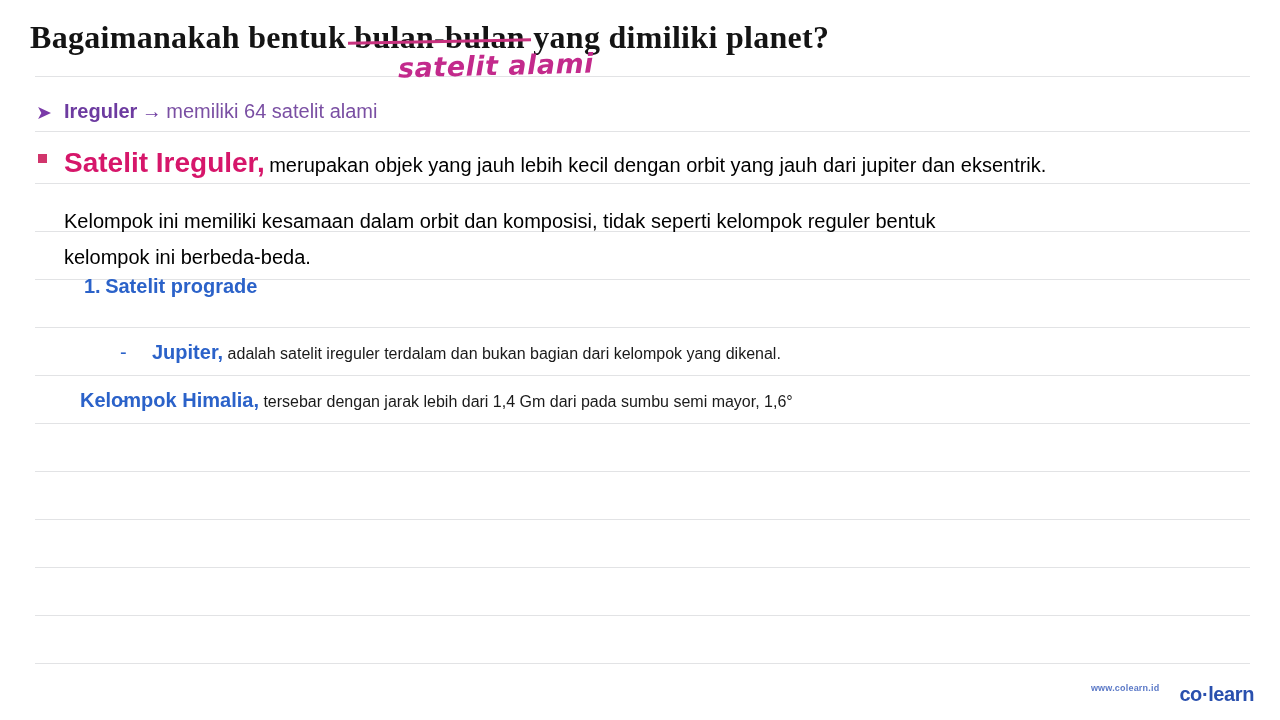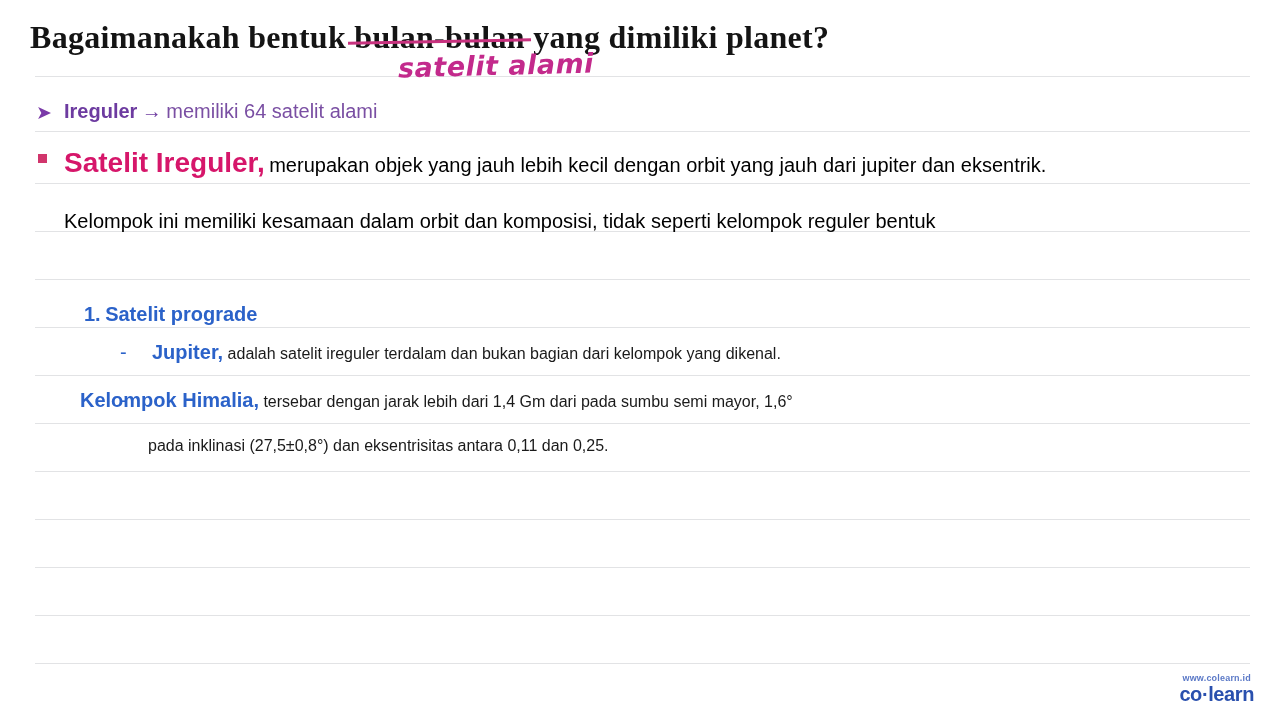--- a/index.html
+++ b/index.html
@@ -124,23 +124,21 @@
   .t-black       { color: #1a1a1a; font-size: 16px; }
 
   .arrow-glyph { font-size: 20px; }
 
   
   .footer {
     position: absolute;
     right: 26px;
     bottom: 14px;
     display: flex;
-    align-items: center;
-    gap: 0;
-    flex-direction: column;
+    gap: 20px;
   }
   .footer-url {
     font-size: 9px;
     font-weight: 700;
     color: #5b79c7;
     letter-spacing: 0.2px;
   }
   .footer-logo {
     font-size: 20px;
     font-weight: 700;
@@ -189,41 +187,41 @@
   </div>
 
   <div class="row" style="left:0; top:149px;">
     <span class="bullet-square" style="top:5px;"></span>
     <span style="display:inline-block; padding-left:64px;">
       <span class="t-pink-b">Satelit Ireguler,</span>
       <span class="t-pink">merupakan objek yang jauh lebih kecil dengan orbit yang jauh dari jupiter dan eksentrik.</span>
     </span>
   </div>
   <div class="row t-pink" style="left:64px; top:211px;">Kelompok ini memiliki kesamaan dalam orbit dan komposisi, tidak seperti kelompok reguler bentuk</div>
-
-  <div class="row" style="left:84px; top:304px;">
+  <div class="row t-pink" style="left:64px; top:247px;">kelompok ini berbeda-beda.</div>
+
+  <div class="row" style="left:84px; top:276px;">
     <span class="t-blue-b">1.</span>
     <span class="t-blue-b">Satelit prograde</span>
   </div>
 
   <div class="row" style="left:0; top:342px;">
     <span class="bullet-dash" style="top:0;">-</span>
     <span style="display:inline-block; padding-left:152px;">
       <span class="t-blue-b">Jupiter,</span>
       <span class="t-black">adalah satelit ireguler terdalam dan bukan bagian dari kelompok yang dikenal.</span>
     </span>
   </div>
 
   <div class="row" style="left:0; top:390px;">
     <span class="bullet-dash" style="top:0;">-</span>
     <span style="display:inline-block; padding-left:80px;">
       <span class="t-blue-b">Kelompok Himalia,</span>
       <span class="t-black">tersebar dengan jarak lebih dari 1,4 Gm dari pada sumbu semi mayor, 1,6°</span>
     </span>
   </div>
-  <div class="row t-black" style="left:148px; top:438px;">pada inklinasi (27,5±0,8°) dan eksentrisitas antara 0,11 dan 0,25.</div>
 
   <div class="footer">
     <span class="footer-url">www.colearn.id</span>
     <span class="footer-logo"><span>co</span><span class="dot">·</span><span>learn</span></span>
   </div>
 
 </div>
 
 </body></html>

